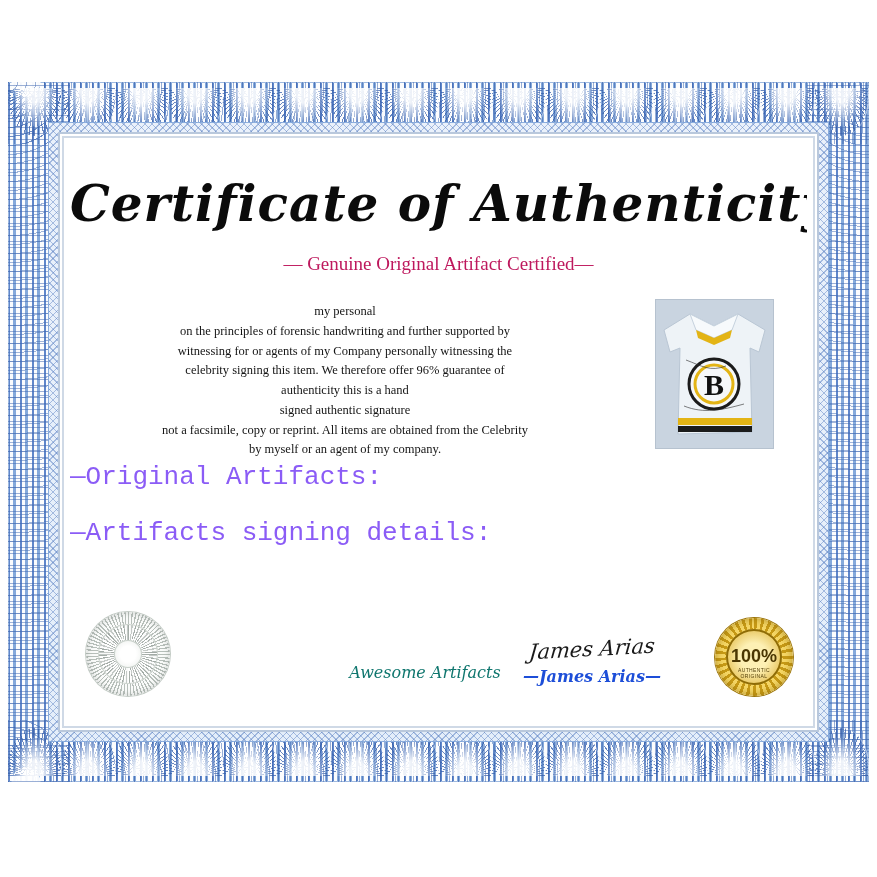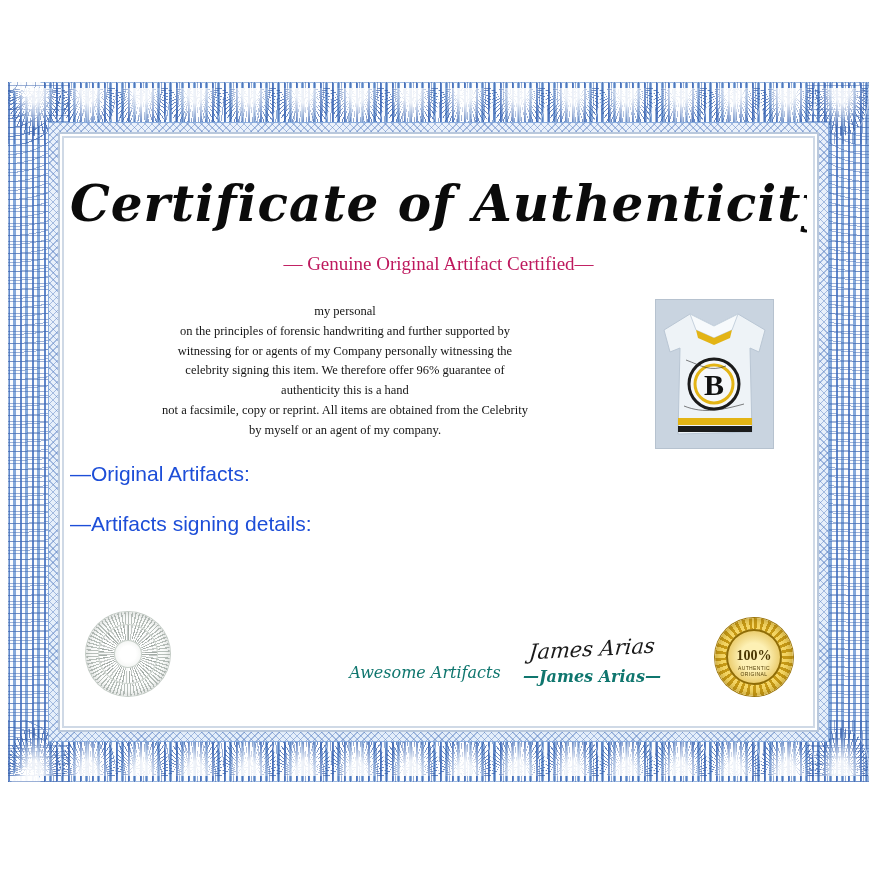--- a/index.html
+++ b/index.html
@@ -170,23 +170,23 @@
     box-shadow: 0 0 0 1px #b6c2cf;
   }
 
   .field-lines {
     position: absolute;
     left: 0px;
     top: 320px;
     width: 100%;
   }
   .field-line {
-    font-family: Liberation Sans, sans-serif;
-    font-size: 21px;
-    color: #1d4ed8;
+    font-family: Liberation Mono, monospace;
+    font-size: 26px;
+    color: #8b5cf6;
     margin-bottom: 26px;
   }
 
   
   .seal {
     position: absolute;
     left: 16px;
     bottom: 26px;
     width: 84px;
     height: 84px;
@@ -249,21 +249,21 @@
     font-size: 21px;
     color: #1a1a1a;
     transform: rotate(-3deg) skewX(-8deg);
   }
   .signature-name {
     font-family: "DejaVu Serif", serif;
     font-style: italic;
     font-weight: 700;
     font-size: 16px;
     margin-top: 6px;
-    color: #0f766e;
+    color: #1d4ed8;
   }
 
   .gold-seal {
     position: absolute;
     right: 14px;
     bottom: 26px;
     width: 78px;
     height: 78px;
     border-radius: 50%;
     background:
@@ -281,23 +281,23 @@
     height: 56px;
     border-radius: 50%;
     background: radial-gradient(circle, #fdf0b4 0 35%, #d8a722 100%);
     box-shadow: inset 0 0 0 2px #8f6c06;
     display: flex;
     align-items: center;
     justify-content: center;
     flex-direction: column;
   }
   .gold-seal-text {
-    font-family: Liberation Serif, serif;
+    font-family: Liberation Sans, sans-serif;
     font-weight: 700;
-    font-size: 14px;
+    font-size: 18px;
     color: #4a3602;
     line-height: 1;
     margin-top: 12px;
   }
   .gold-seal-sub {
     font-family: "Liberation Sans", sans-serif;
     font-size: 5px;
     letter-spacing: 0.4px;
     color: #55400a;
     margin-top: 2px;
@@ -361,20 +361,21 @@
 
       <div class="cert-title">Certificate of Authenticity</div>
       <div class="cert-subtitle">— Genuine Original Artifact Certified—</div>
 
       <div class="body-block">
         <p>my personal</p>
         <p>on the principles of  forensic handwriting and further supported by</p>
         <p>witnessing for or agents of my Company personally witnessing the</p>
         <p>celebrity signing this item. We therefore offer 96% guarantee of</p>
         <p>authenticity this is a hand</p>
+        <p>signed authentic signature</p>
         <p>not a facsimile, copy or reprint. All items are obtained from the Celebrity</p>
         <p>by myself or an agent of my company.</p>
       </div>
 
       <div class="jersey-photo">
         <svg viewBox="0 0 117 148" width="117" height="148">
           <rect x="0" y="0" width="117" height="148" fill="#c9d4e0"></rect>
           <path d="M8 30 L34 14 L58 26 L82 14 L109 30 L103 52 L94 48 L96 132 L22 134 L24 48 L14 52 Z" fill="#eef3f7" stroke="#b9c6d4" stroke-width="1"></path>
           <path d="M34 14 L58 26 L82 14 L76 30 L58 38 L40 30 Z" fill="#f7fafc" stroke="#c6d2de" stroke-width="1"></path>
           <path d="M40 30 L58 38 L76 30 L74 38 L58 45 L42 38 Z" fill="#e3b415"></path>

